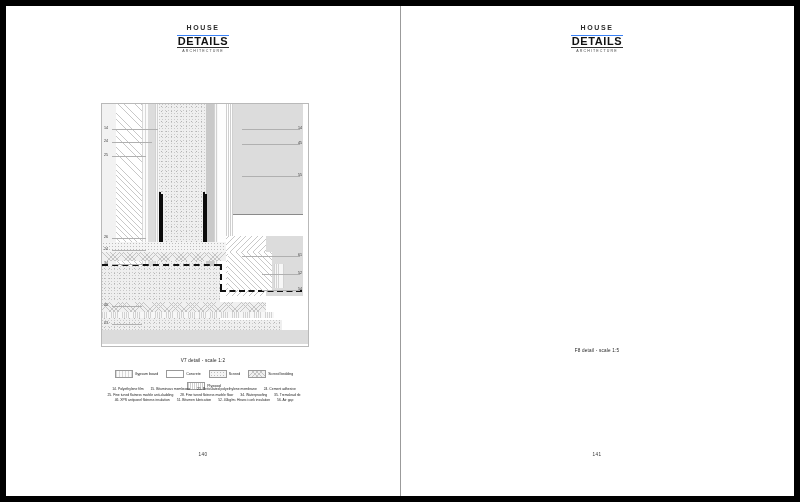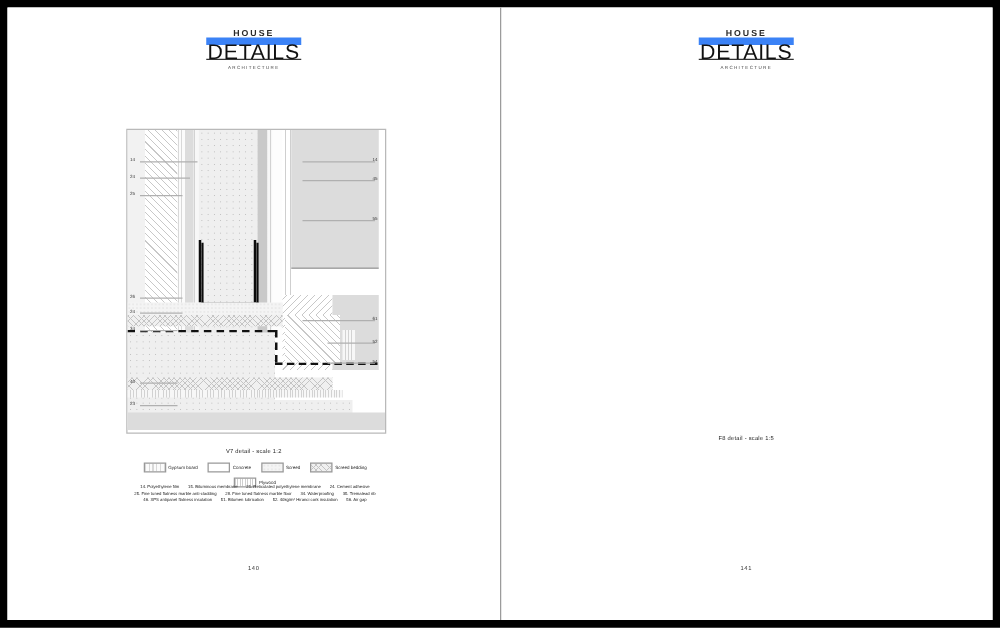--- a/index.html
+++ b/index.html
@@ -4,22 +4,22 @@
 <style>
   html,body{margin:0;padding:0;background:#000;}
   body{width:800px;height:502px;font-family:"Liberation Sans",sans-serif;}
   .spread{position:absolute;left:6px;top:6px;width:788px;height:490px;background:#fff;display:flex;}
   .page{position:relative;width:394px;height:490px;background:#fff;overflow:hidden;}
   .gutter{position:absolute;left:394px;top:0;width:1px;height:490px;background:#9b9b9b;z-index:5;}
 
   
   .logo{position:absolute;left:0;right:0;top:18px;text-align:center;}
   .logo-l1{font-size:7px;letter-spacing:1.6px;color:#2a2a2a;font-weight:700;line-height:7px;}
-  .logo-l2{font-size:17px;letter-spacing:0.6px;color:#111;font-weight:400;line-height:11px;margin-top:-1px;
-           border-top:6px solid #3b82f6;border-bottom:1px solid #333;display:inline-block;padding:0 1px;}
+  .logo-l2{font-size:11px;letter-spacing:0.6px;color:#111;font-weight:700;line-height:11px;margin-top:-1px;
+           border-top:1px solid #3b82f6;border-bottom:1px solid #333;display:inline-block;padding:0 1px;}
   .logo-l3{font-size:3.6px;letter-spacing:1.1px;color:#444;line-height:5px;}
 
   
   .dwg{position:absolute;border:1px solid #b9b9b9;background:#fff;overflow:hidden;}
   .dwg-l{left:95px;top:97px;width:206px;height:242px;}
   .lyr{position:absolute;}
 
   
   .p-white{background:#fff;}
   .p-plaster{background:#f2f2f2;}

